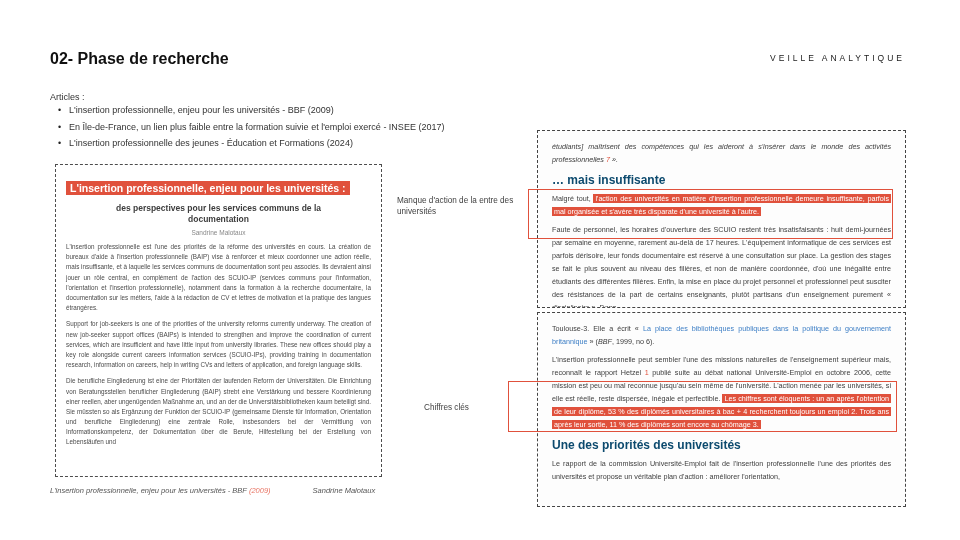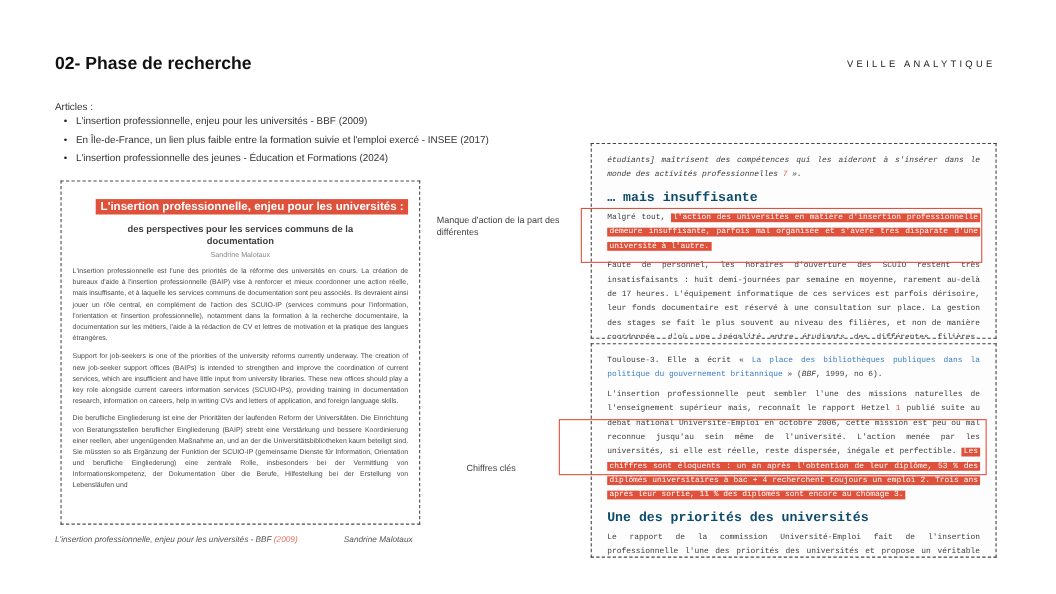--- a/index.html
+++ b/index.html
@@ -19,21 +19,21 @@
   .articles .label { margin-bottom:3px; }
   .articles .item { display:flex; margin:0 0 5px 8px; line-height:1.3; }
   .articles .bullet { width:11px; flex:0 0 11px; font-size:9px; color:#222; }
 
   
   .left-doc {
     left:55px; top:164px; width:327px; height:313px;
     border:1px dashed #4d4d4d; background:#ffffff;
     padding:8px 10px; overflow:hidden;
   }
-  .left-doc .doc-title { text-align:right; line-height:1.5; margin:2px 0 3px; }
+  .left-doc .doc-title { text-align:left; line-height:1.5; margin:2px 0 3px; }
   .title-hl {
     background:#e0513c; color:#ffffff; font-weight:bold; font-size:10.5px;
     padding:1px 4px; box-decoration-break:clone; -webkit-box-decoration-break:clone;
   }
   .left-doc .doc-subtitle {
     font-size:8.5px; font-weight:bold; color:#3d3d3d; text-align:center;
     max-width:255px; margin:4px auto 0; line-height:1.3;
   }
   .left-doc .doc-author { font-size:6.5px; color:#888; text-align:center; margin-top:4px; }
   .left-doc p.body {
@@ -42,27 +42,27 @@
   }
 
   
   .caption { left:50px; top:486px; font-size:7.5px; font-style:italic; color:#555; }
   .caption .year { color:#e87565; }
   .caption .cap-author { margin-left:42px; }
 
   
   .annotation { font-size:8.2px; color:#3f3f3f; line-height:1.4; }
   .annotation-1 { left:397px; top:195px; width:118px; }
-  .annotation-2 { left:424px; top:402px;margin-top:18px; }
+  .annotation-2 { left:424px; top:402px; }
 
   
   .right-doc {
     left:537px; width:369px; border:1px dashed #444; background:#fdfdfd;
     padding:9px 14px 8px 14px; overflow:hidden;
-    font-size:7.2px; line-height:13px; color:#3d3d3d;font-family:Liberation Mono, monospace;
+    font-size:7.2px; line-height:13px; color:#3d3d3d;
   }
   .right-doc-1 { top:130px; height:178px; }
   .right-doc-2 { top:312px; height:195px; }
   .right-doc p { margin:0 0 5px; text-align:justify; }
   .right-doc p:last-child { margin-bottom:0; }
   .right-doc .italic { font-style:italic; }
   .right-doc h3 {
     margin:7px 0 5px; font-size:12px; font-weight:bold; color:#0c4a6e; line-height:1.2;
   }
   .fn { color:#e0513c; }
@@ -108,21 +108,21 @@
   <div class="doc-author">Sandrine Malotaux</div>
   <p class="body">L'insertion professionnelle est l'une des priorités de la réforme des universités en cours. La création de bureaux d'aide à l'insertion professionnelle (BAIP) vise à renforcer et mieux coordonner une action réelle, mais insuffisante, et à laquelle les services communs de documentation sont peu associés. Ils devraient ainsi jouer un rôle central, en complément de l'action des SCUIO-IP (services communs pour l'information, l'orientation et l'insertion professionnelle), notamment dans la formation à la recherche documentaire, la documentation sur les métiers, l'aide à la rédaction de CV et lettres de motivation et la pratique des langues étrangères.</p>
   <p class="body">Support for job-seekers is one of the priorities of the university reforms currently underway. The creation of new job-seeker support offices (BAIPs) is intended to strengthen and improve the coordination of current services, which are insufficient and have little input from university libraries. These new offices should play a key role alongside current careers information services (SCUIO-IPs), providing training in documentation research, information on careers, help in writing CVs and letters of application, and foreign language skills.</p>
   <p class="body">Die berufliche Eingliederung ist eine der Prioritäten der laufenden Reform der Universitäten. Die Einrichtung von Beratungsstellen beruflicher Eingliederung (BAIP) strebt eine Verstärkung und bessere Koordinierung einer reellen, aber ungenügenden Maßnahme an, und an der die Universitätsbibliotheken kaum beteiligt sind. Sie müssten so als Ergänzung der Funktion der SCUIO-IP (gemeinsame Dienste für Information, Orientation und berufliche Eingliederung) eine zentrale Rolle, insbesonders bei der Vermittlung von Informationskompetenz, der Dokumentation über die Berufe, Hilfestellung bei der Erstellung von Lebensläufen und</p>
 </div>
 
 <div class="abs caption">
   <span>L'insertion professionnelle, enjeu pour les universités - BBF </span><span class="year">(2009)</span><span class="cap-author">Sandrine Malotaux</span>
 </div>
 
-<div class="abs annotation annotation-1">Manque d'action de la part des différentes</div>
+<div class="abs annotation annotation-1">Manque d'action de la entre des universités</div>
 <div class="abs annotation annotation-2">Chiffres clés</div>
 
 <div class="abs right-doc right-doc-1">
   <p class="italic">
     <span>étudiants] maîtrisent des compétences qui les aideront à s'insérer dans le monde des activités professionnelles </span><span class="fn">7</span><span> ».</span>
   </p>
   <h3>… mais insuffisante</h3>
   <p>
     <span>Malgré tout, </span><span class="hl">l'action des universités en matière d'insertion professionnelle demeure insuffisante, parfois mal organisée et s'avère très disparate d'une université à l'autre.</span>
   </p>

